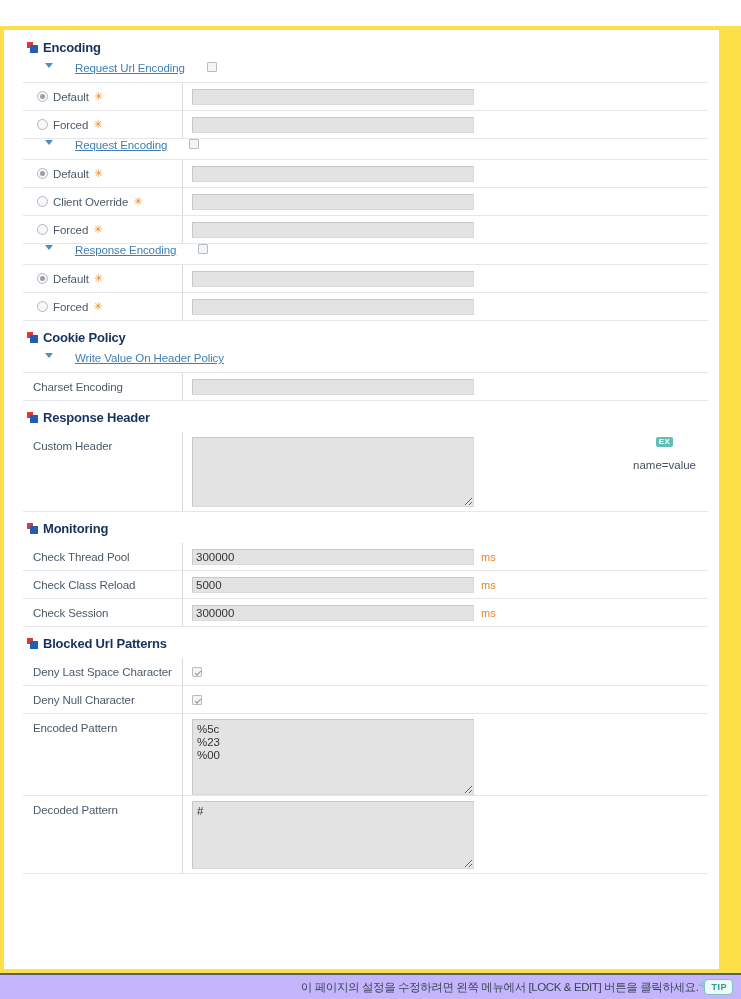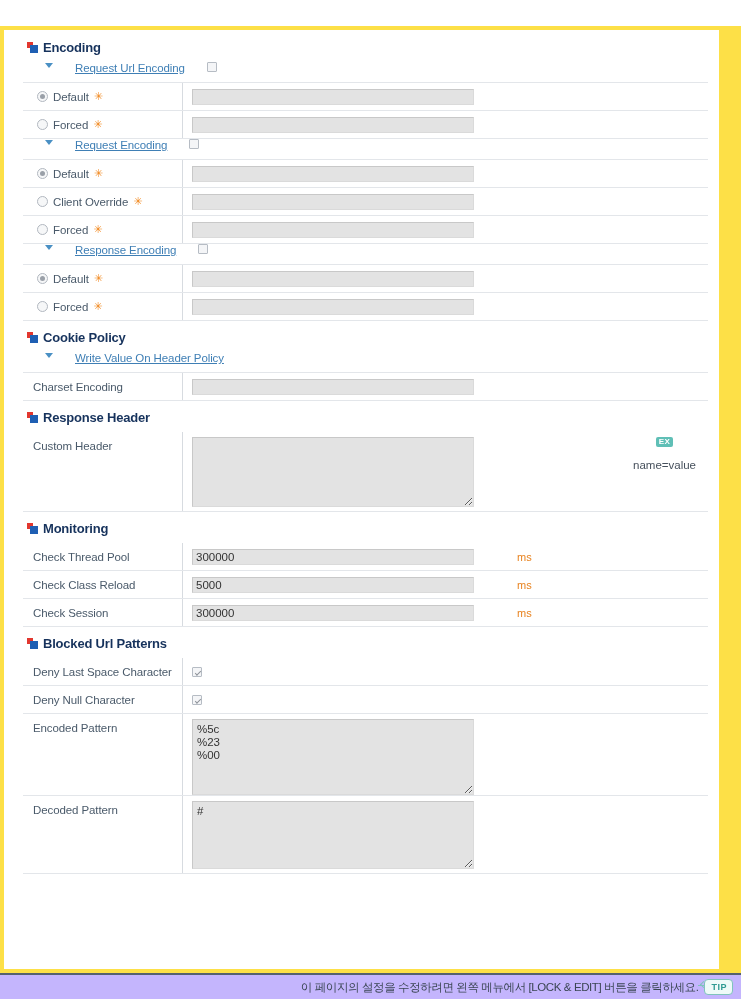--- a/index.html
+++ b/index.html
@@ -167,21 +167,21 @@
     width:282px;box-sizing:border-box;
     background:#e3e3e3;
     border:1px solid #c8c8c8;
     border-right-color:#dadada;border-bottom-color:#dadada;
     font-family:"Liberation Sans",sans-serif;
     font-size:11.5px;color:#333;
     padding:3px 4px;
     outline:none;resize:both;line-height:1.15;
     overflow:hidden;
   }
-  .unit{color:#e8821e;font-size:11px;margin-left:36px;}
+  .unit{color:#e8821e;font-size:11px;}
 
   .exbadge{
     display:inline-flex;align-items:center;justify-content:center;
     background:#5fbfb6;color:#fff;font-size:8px;font-weight:bold;
     border-radius:2px;padding:1px 3px;line-height:1;letter-spacing:0.3px;
     flex:none;
   }
   .exwrap{
     position:absolute;right:22px;
     display:flex;align-items:center;gap:12px;

